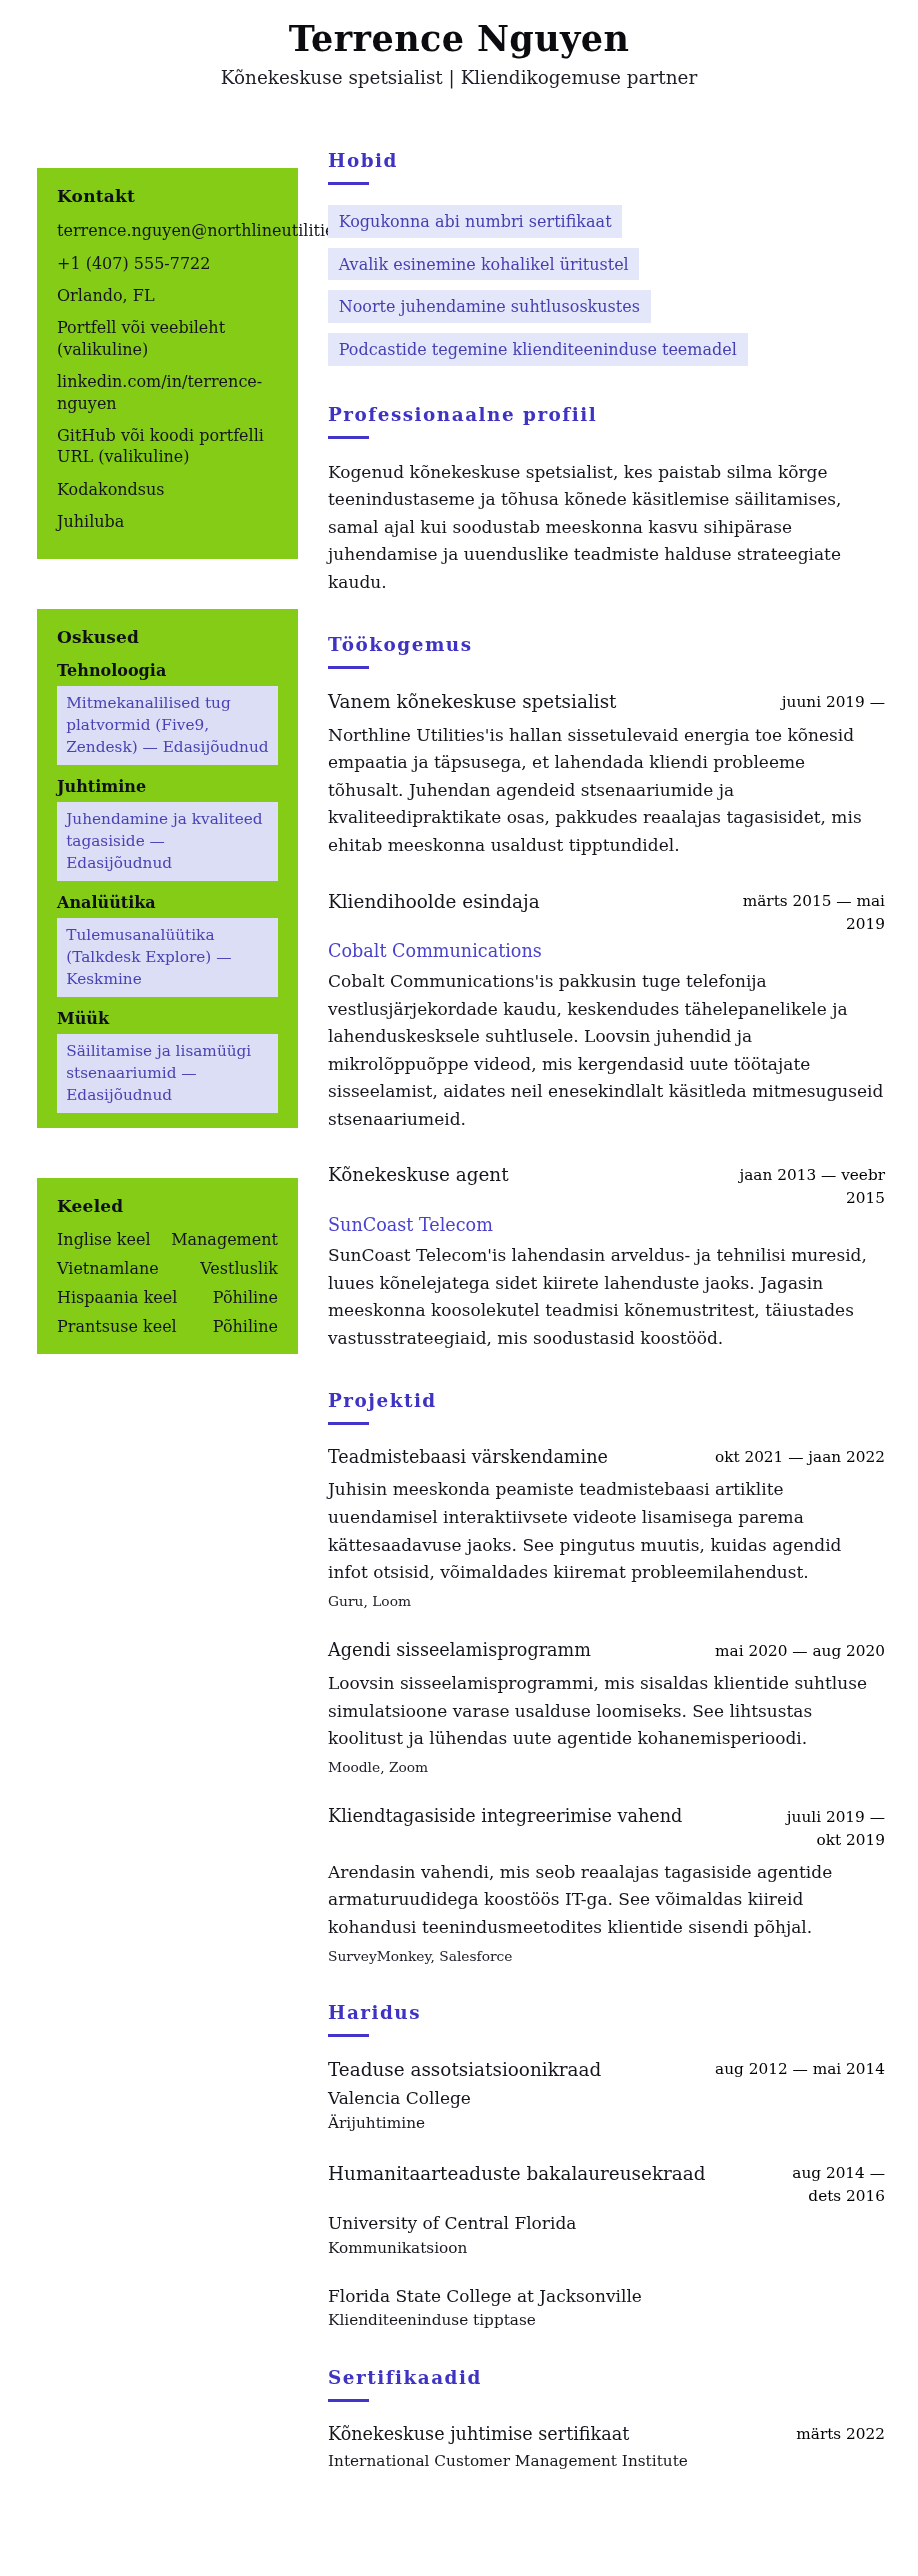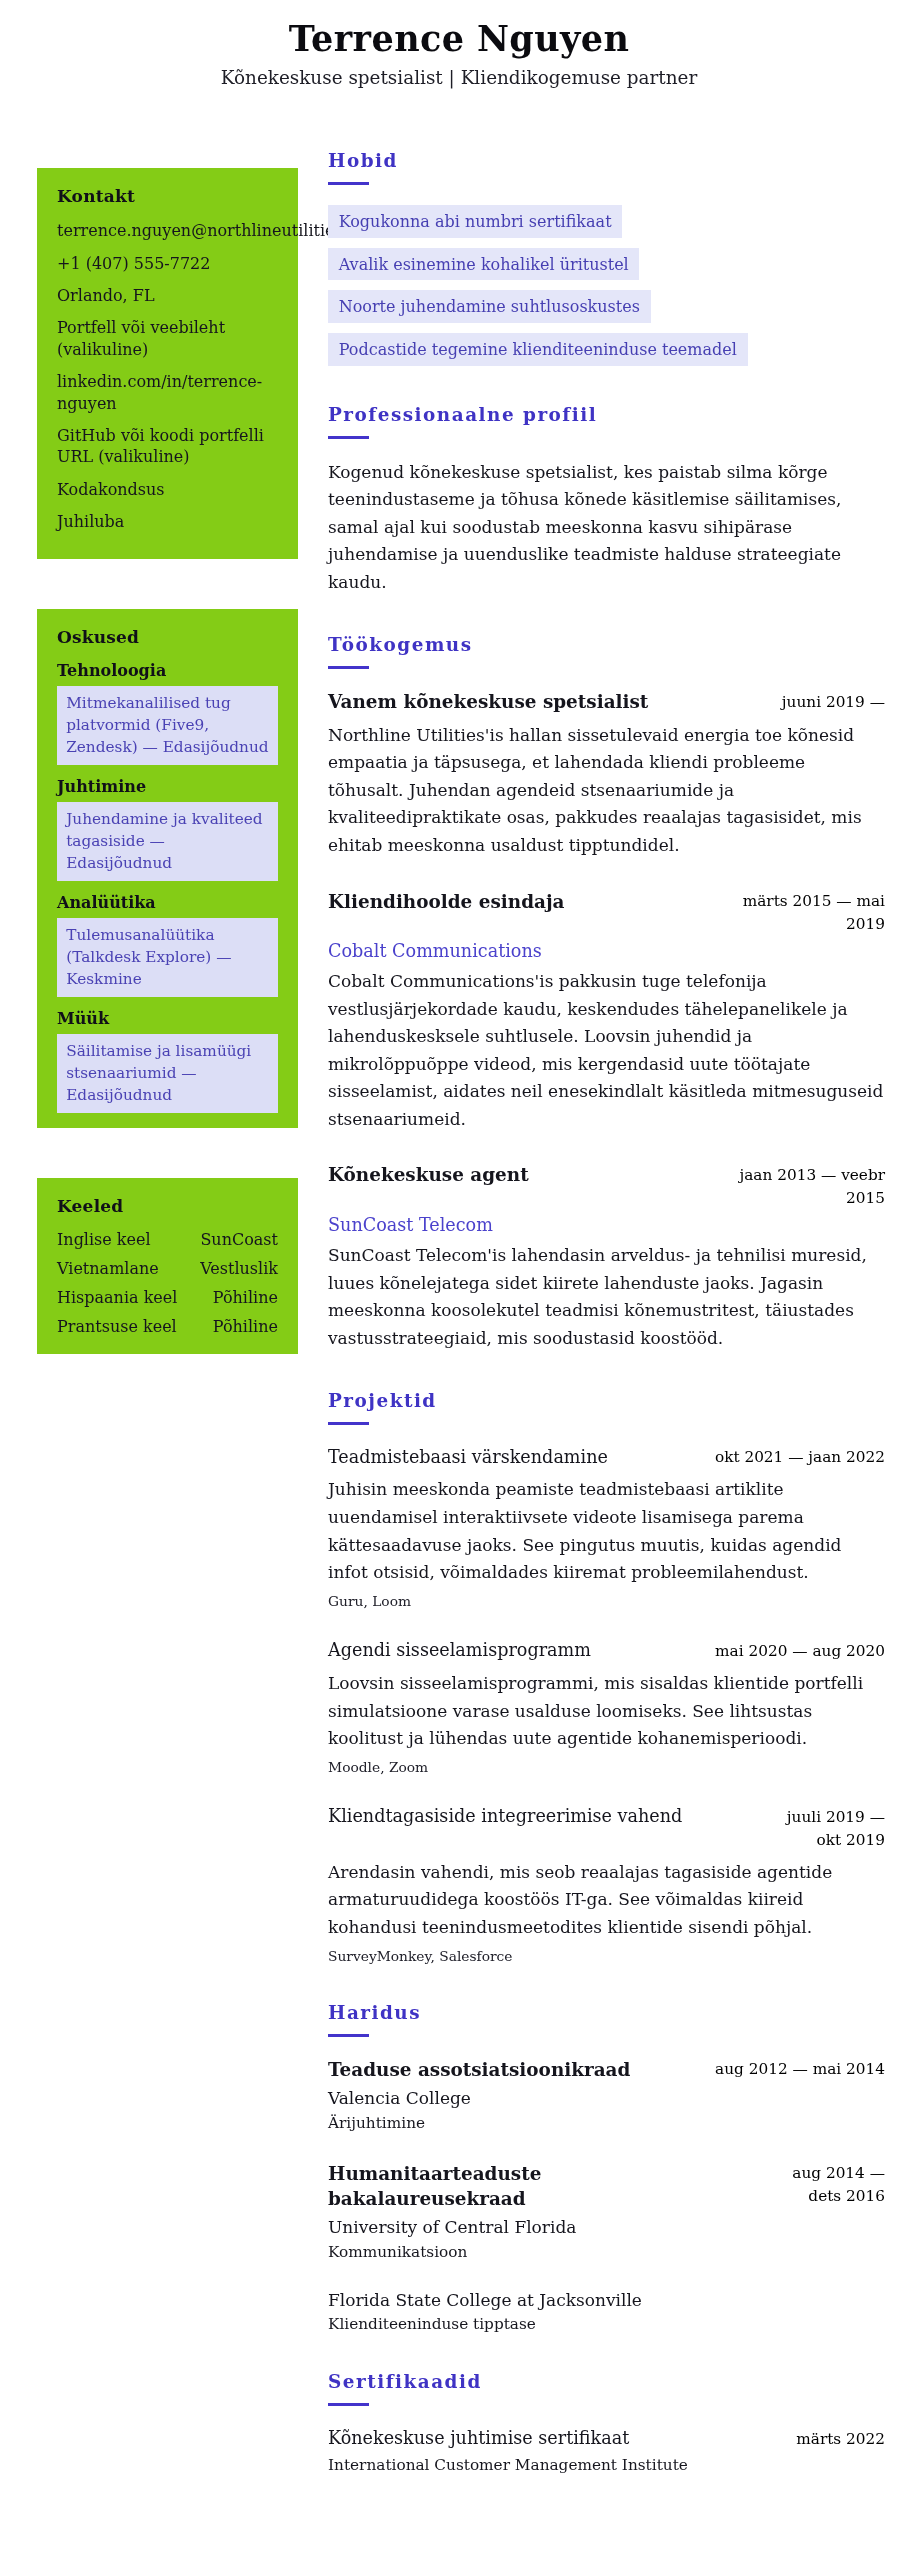--- a/index.html
+++ b/index.html
@@ -34,21 +34,21 @@
   .sec-title { color: #3f33c4; font-size: 18.4px; font-weight: 700; letter-spacing: 1.5px; margin: 0; }
   .rule { width: 41px; height: 3.1px; background: #4334cb; margin: 10.7px 0 20px 0; }
 
   .tag { display: table; background: #e4e6f9; color: #463fb2; font-size: 16px; padding: 6.9px 10.7px; margin-bottom: 10px; }
 
   .profile-text { font-size: 17px; line-height: 1.62; margin: 0; }
 
   .entry { margin-bottom: 29px; }
   .entry:last-child { margin-bottom: 0; }
   .entry-head { display: flex; justify-content: space-between; gap: 18.4px; }
-  .entry-title { font-size: 18.4px; font-weight: 700; margin: 0; line-height: 1.4; }
+  .entry-title { font-size: 18.4px; font-weight: 400; margin: 0; line-height: 1.4; }
   .entry-title.regular { font-weight: 400; font-size: 17.6px; }
   .date { font-size: 15.3px; color: #000000; text-align: right; max-width: 184px; flex-shrink: 0; line-height: 1.5; padding-top: 1.5px; }
   .date.narrow { max-width: 126px; }
   .company { color: #4b42cc; font-size: 17.6px; margin-top: 5.4px; }
   .desc { font-size: 17px; line-height: 1.62; margin: 6.9px 0 0 0; }
   .tools { font-size: 13.8px; margin-top: 6.9px; color: #20202a; }
   .school { font-size: 17px; margin-top: 5.4px; }
   .field { font-size: 15.3px; margin-top: 5.4px; color: #17171f; }
 </style>
 </head>
@@ -86,21 +86,21 @@
         <h3 class="skill-cat">Analüütika</h3>
         <div class="chip">Tulemusanalüütika (Talkdesk Explore) — Keskmine</div>
         <h3 class="skill-cat">Müük</h3>
         <div class="chip">Säilitamise ja lisamüügi stsenaariumid — Edasijõudnud</div>
       </section>
 
       <section class="side-box">
         <h2 class="side-title">Keeled</h2>
         <div class="lang-row">
           <span>Inglise keel</span>
-          <span>SunCoast</span>
+          <span>Management</span>
         </div>
         <div class="lang-row">
           <span>Vietnamlane</span>
           <span>Vestluslik</span>
         </div>
         <div class="lang-row">
           <span>Hispaania keel</span>
           <span>Põhiline</span>
         </div>
         <div class="lang-row">
@@ -170,21 +170,21 @@
           </div>
           <p class="desc">Juhisin meeskonda peamiste teadmistebaasi artiklite uuendamisel interaktiivsete videote lisamisega parema kättesaadavuse jaoks. See pingutus muutis, kuidas agendid infot otsisid, võimaldades kiiremat probleemilahendust.</p>
           <div class="tools">Guru, Loom</div>
         </article>
 
         <article class="entry">
           <div class="entry-head">
             <h3 class="entry-title regular">Agendi sisseelamisprogramm</h3>
             <div class="date">mai 2020 — aug 2020</div>
           </div>
-          <p class="desc">Loovsin sisseelamisprogrammi, mis sisaldas klientide portfelli simulatsioone varase usalduse loomiseks. See lihtsustas koolitust ja lühendas uute agentide kohanemisperioodi.</p>
+          <p class="desc">Loovsin sisseelamisprogrammi, mis sisaldas klientide suhtluse simulatsioone varase usalduse loomiseks. See lihtsustas koolitust ja lühendas uute agentide kohanemisperioodi.</p>
           <div class="tools">Moodle, Zoom</div>
         </article>
 
         <article class="entry">
           <div class="entry-head">
             <h3 class="entry-title regular">Kliendtagasiside integreerimise vahend</h3>
             <div class="date narrow">juuli 2019 — okt 2019</div>
           </div>
           <p class="desc">Arendasin vahendi, mis seob reaalajas tagasiside agentide armaturuudidega koostöös IT-ga. See võimaldas kiireid kohandusi teenindusmeetodites klientide sisendi põhjal.</p>
           <div class="tools">SurveyMonkey, Salesforce</div>

